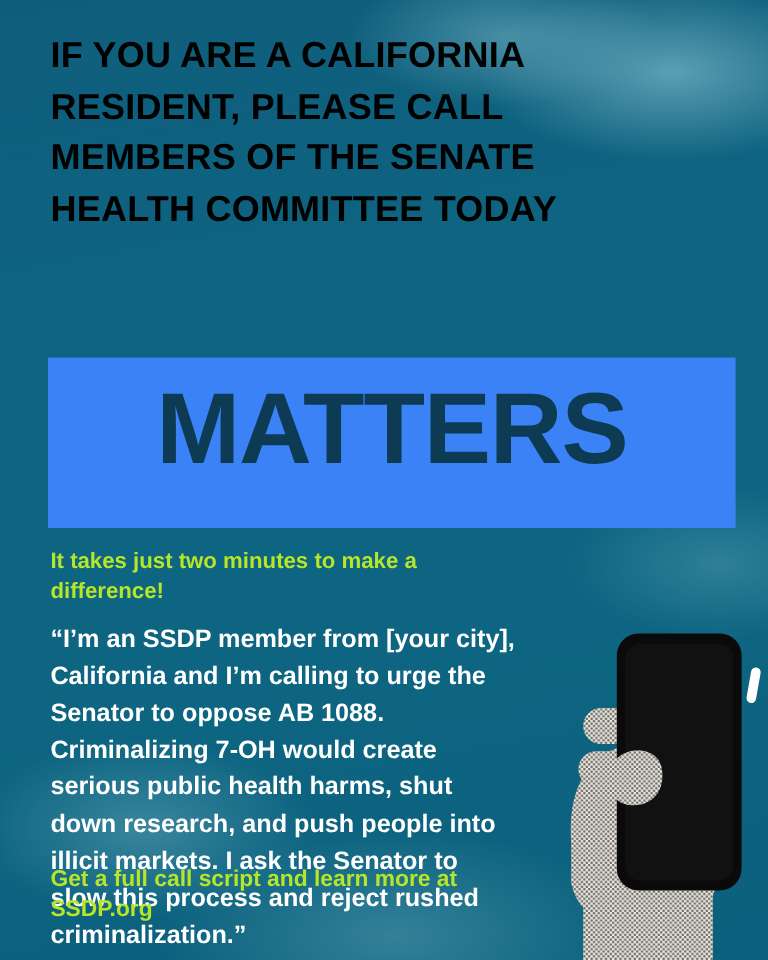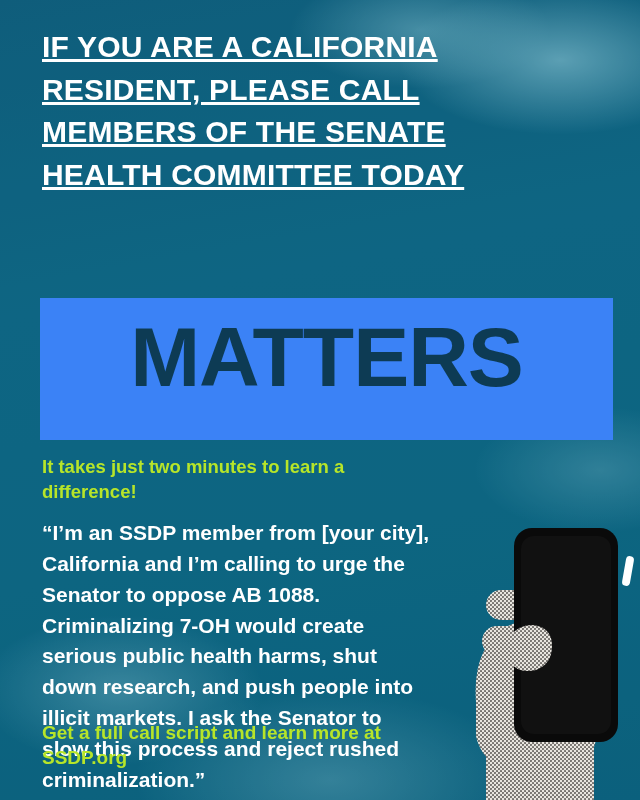--- a/index.html
+++ b/index.html
@@ -46,27 +46,26 @@
     width: 100%;
     height: 100%;
   }
 
   
   .kicker {
     position: absolute;
     left: 42px;
     top: 26px;
     width: 520px;
-    color: #ffffff;
+    color: #000000;
     font-weight: 700;
     font-size: 30px;
     line-height: 1.42;
     letter-spacing: 0.2px;
     text-transform: uppercase;
-    text-decoration: underline;
   }
 
   .your-voice {
     position: absolute;
     left: 40px;
     top: 208px;
     width: 575px;
     color: #f6a721;
     font-weight: 700;
     font-size: 63px;
@@ -156,21 +155,21 @@
 
   <div class="content">
 
     <div class="kicker">IF YOU ARE A CALIFORNIA RESIDENT, PLEASE CALL MEMBERS OF THE SENATE HEALTH COMMITTEE TODAY</div>
 
 
     <div class="matters-band">
       <div class="matters-text">MATTERS</div>
     </div>
 
-    <div class="lead-green">It takes just two minutes to learn a difference!</div>
+    <div class="lead-green">It takes just two minutes to make a difference!</div>
 
     <div class="script-quote">“I’m an SSDP member from [your city], California and I’m calling to urge the Senator to oppose AB 1088. Criminalizing 7-OH would create serious public health harms, shut down research, and push people into illicit markets. I ask the Senator to slow this process and reject rushed criminalization.”</div>
 
     <div class="cta-green">Get a full call script and learn more at SSDP.org</div>
 
   </div>
 
   <div class="illustration">
     <svg viewBox="0 0 250 360" xmlns="http://www.w3.org/2000/svg">
       <defs>

